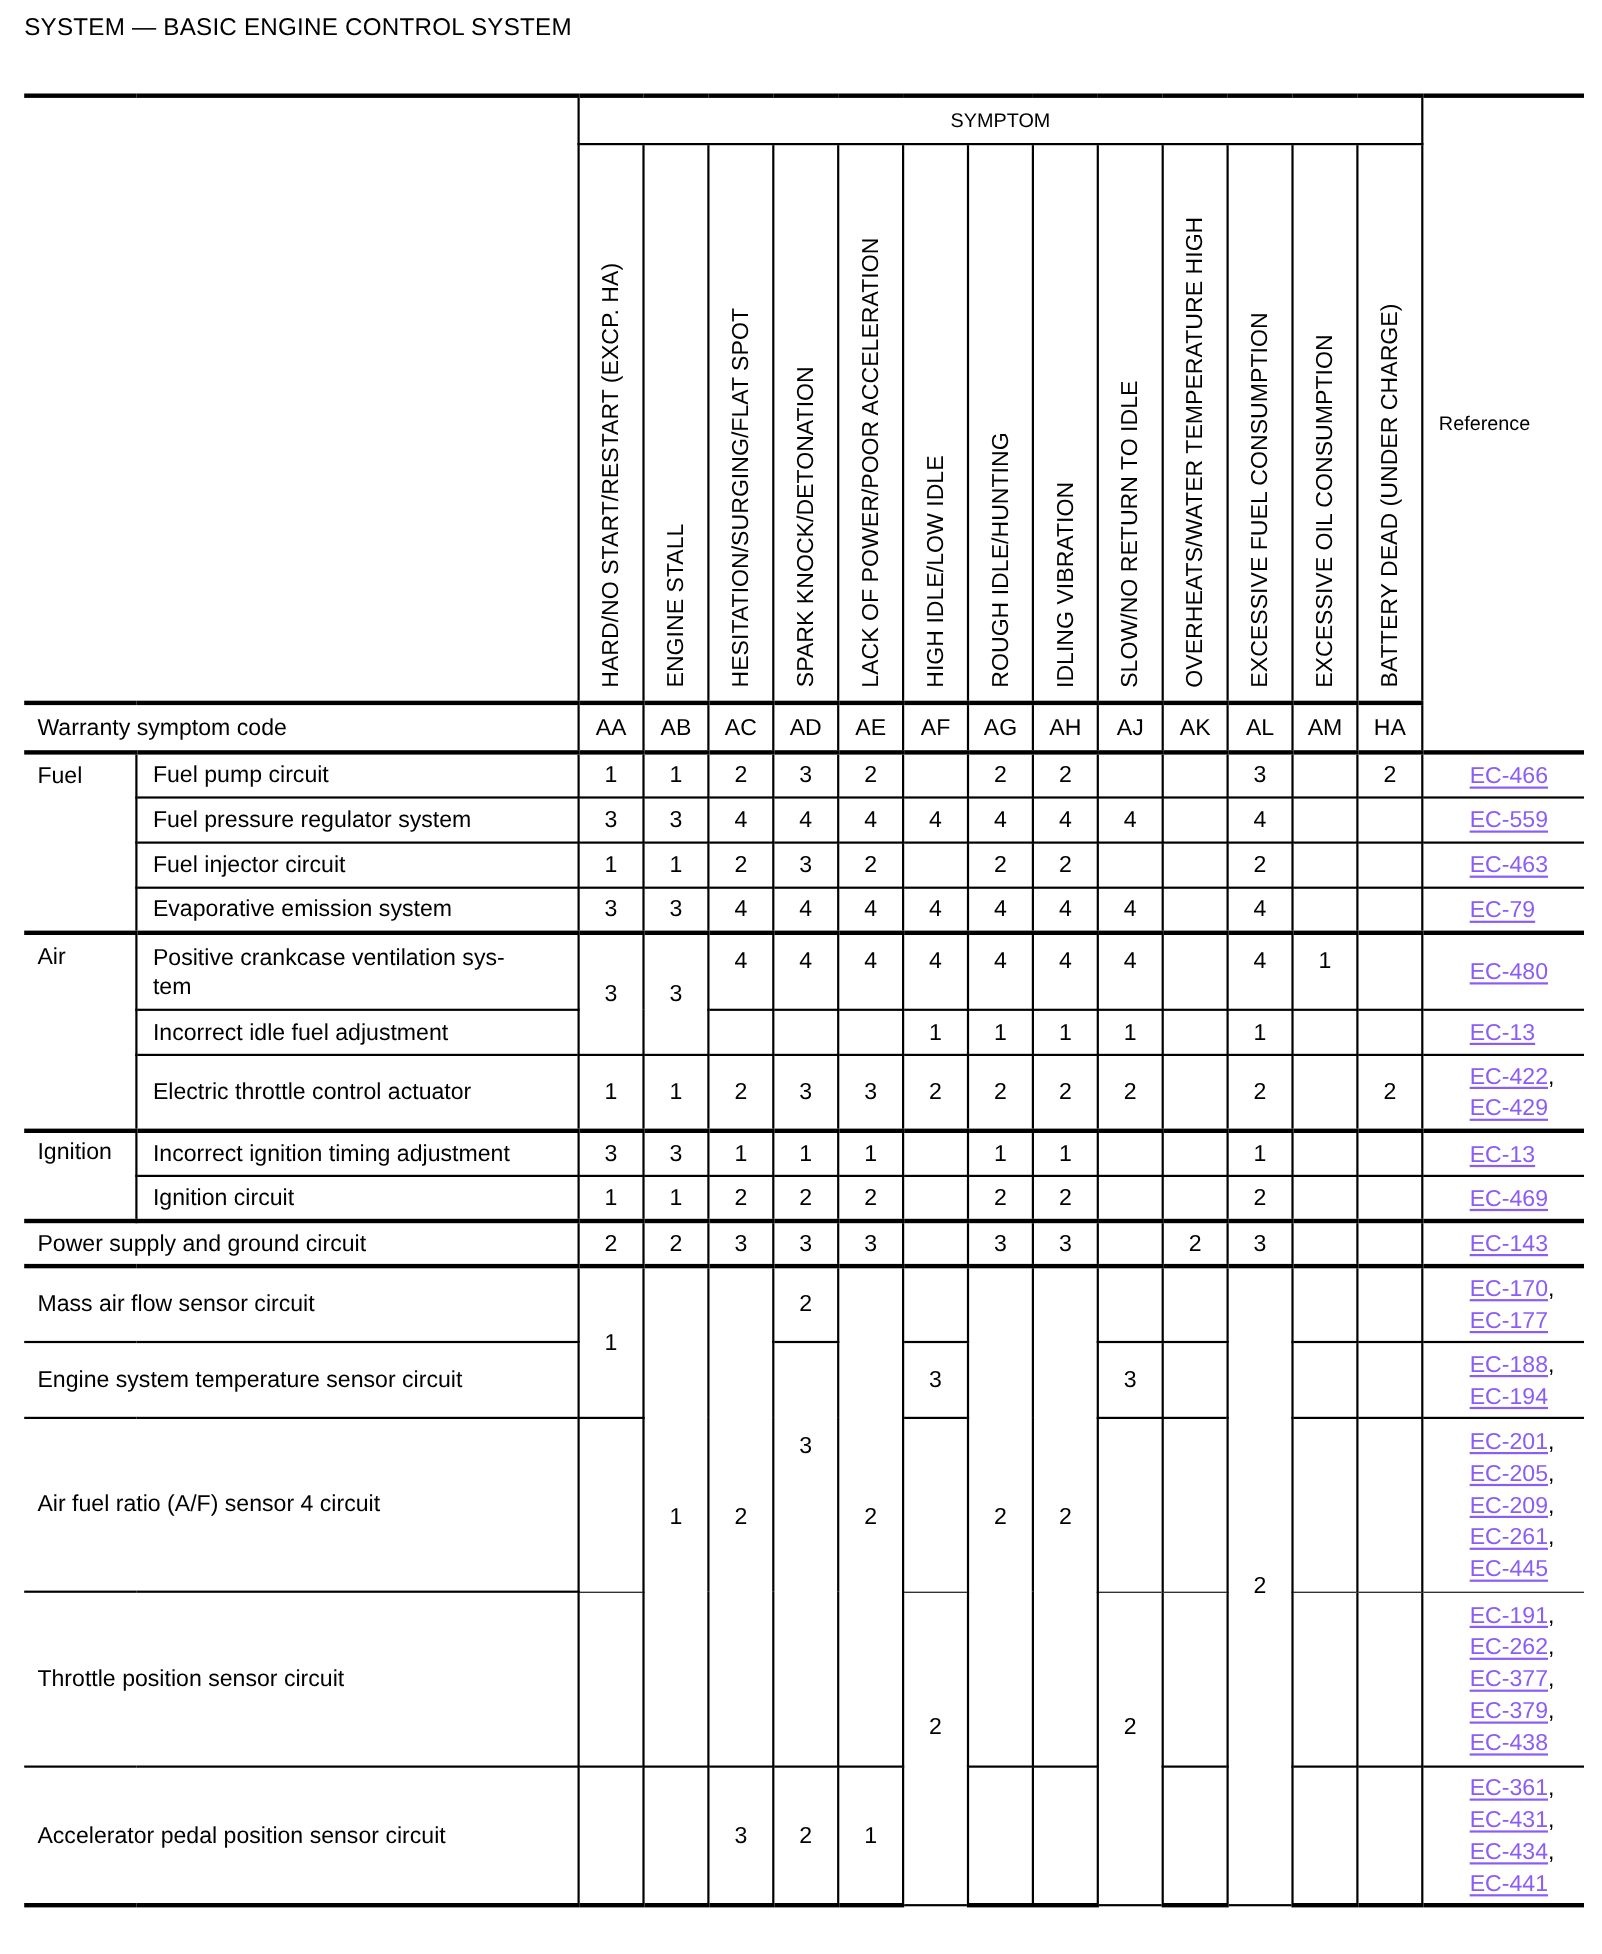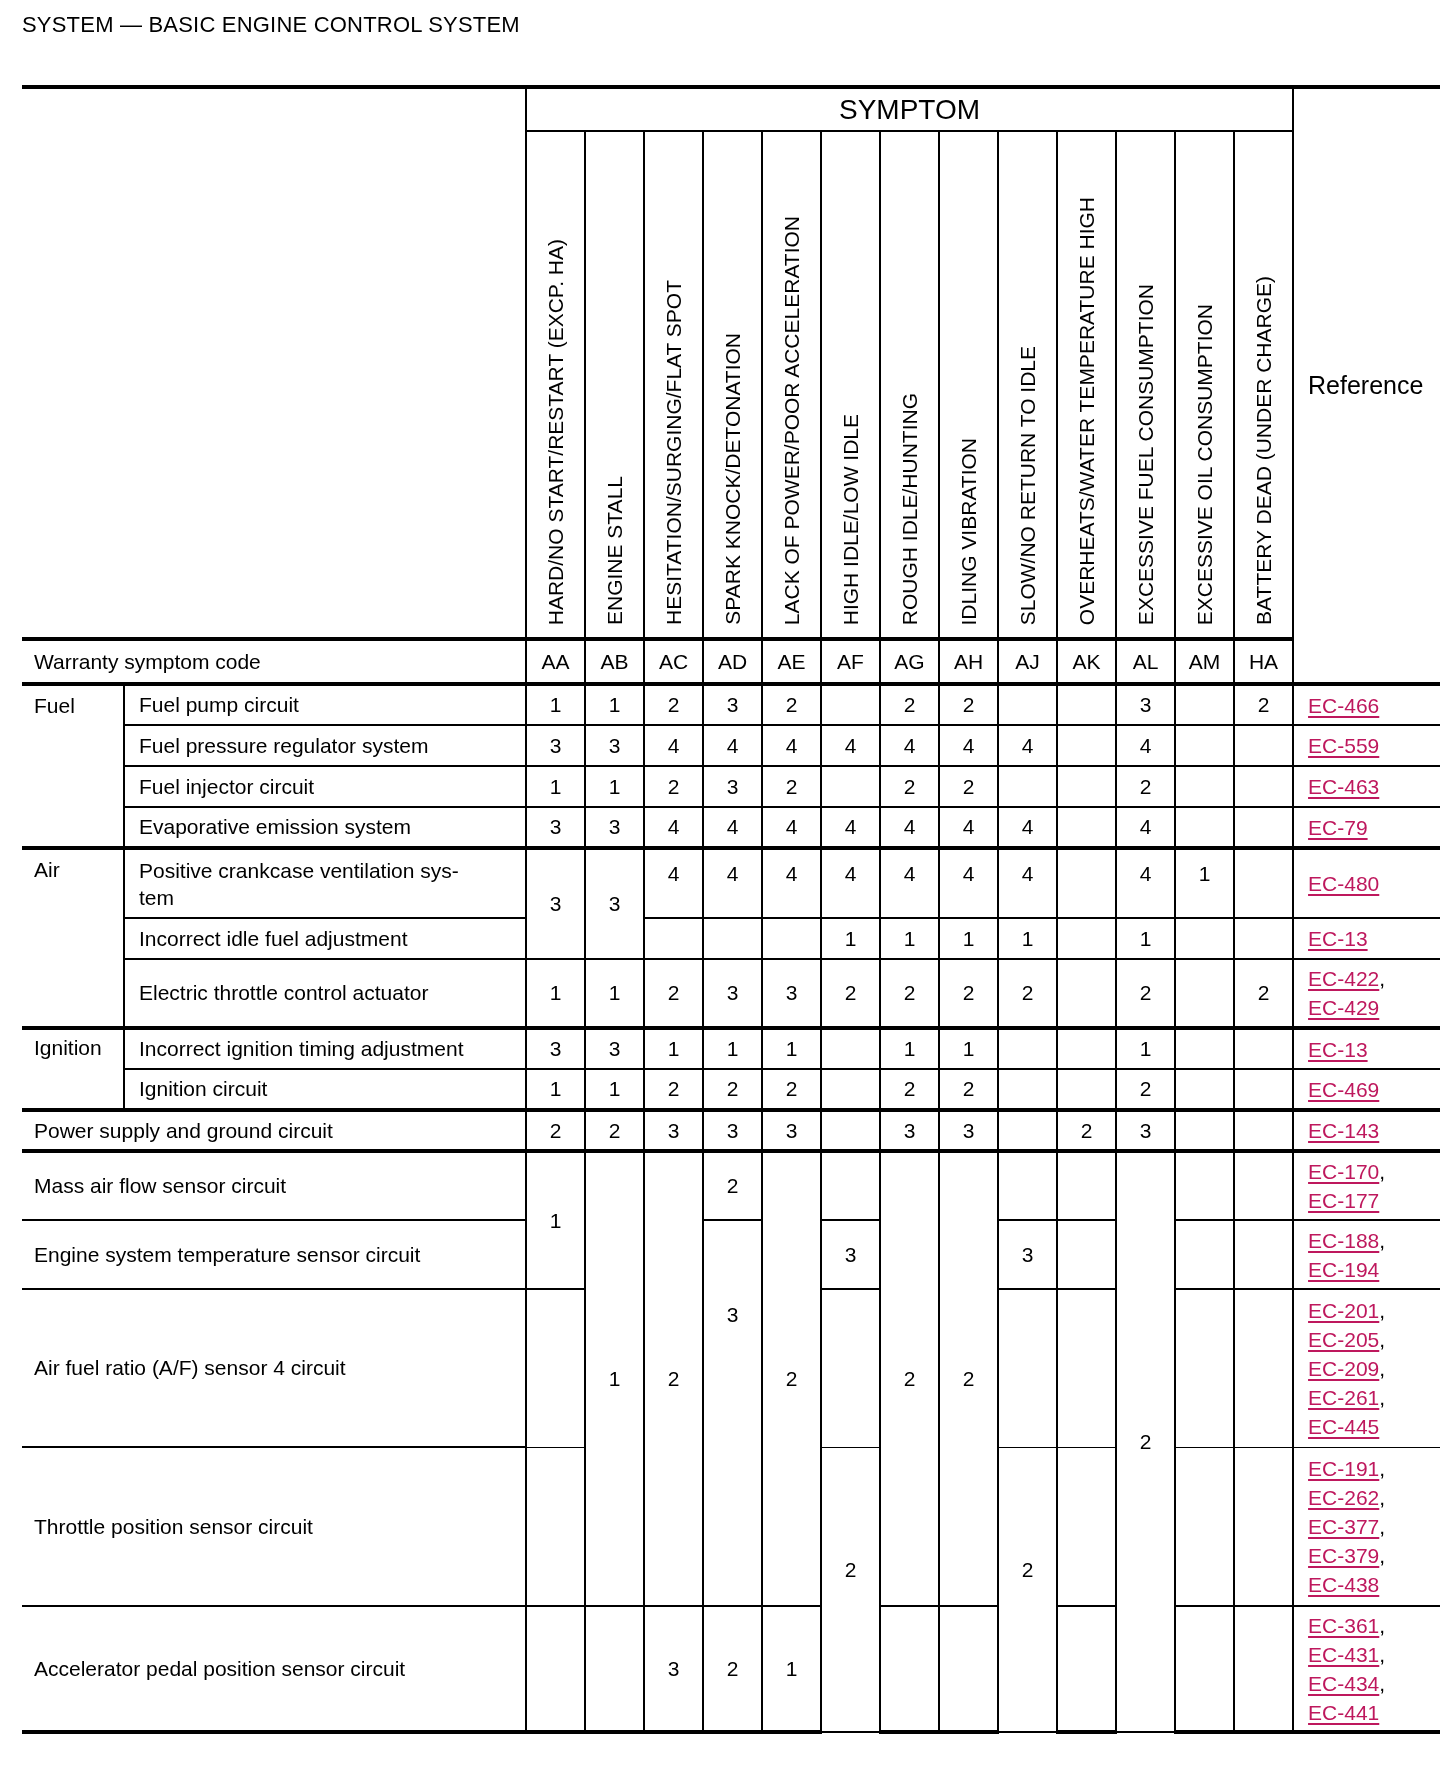--- a/index.html
+++ b/index.html
@@ -10,32 +10,32 @@
   table.matrix { position: absolute; left: 22px; top: 85px; width: 1418px; border-collapse: collapse;
                  table-layout: fixed; font-size: 21px; }
   table.matrix td, table.matrix th { border: 2px solid #000; padding: 0; font-weight: normal; }
   .thick-top { border-top: 4px solid #000 !important; }
   .thick-bottom { border-bottom: 4px solid #000 !important; }
   .no-left { border-left: none !important; }
   .no-right { border-right: none !important; }
   .no-bottom { border-bottom: none !important; }
   .thin-top { border-top: 1px solid #000 !important; }
   .thin-bottom { border-bottom: 1px solid #000 !important; }
-  .symptom-head { text-align: center; height: 41px; font-size: 28px; }
+  .symptom-head { text-align: center; height: 41px; font-size: 18px; }
   .vert-cell { height: 505px; vertical-align: bottom; position: relative; }
   .vert-text { writing-mode: vertical-rl; transform: rotate(180deg); white-space: nowrap;
                font-size: 21px; margin: 0 auto 12px auto; display: block; line-height: 1; }
-  .ref-head { vertical-align: middle; padding-left: 14px !important; font-size: 25px; }
+  .ref-head { vertical-align: middle; padding-left: 14px !important; font-size: 18px; }
   .code { text-align: center; height: 41px; font-size: 21px; }
   .cat { vertical-align: top; padding: 8px 0 0 12px !important; }
   .item { padding-left: 14px !important; text-align: left; }
   .item-wide { padding-left: 12px !important; text-align: left; }
   .val { text-align: center; }
   .ref { padding-left: 14px !important; text-align: left; line-height: 29px; }
-  .ref a { color: #be185d; text-decoration-thickness: 2px; text-underline-offset: 3px; }
+  .ref a { color: #8b5cf6; text-decoration-thickness: 2px; text-underline-offset: 3px; margin-left: 28px; }
   .r43 { height: 41px; }
   .r72 { height: 70px; }
   .r71 { height: 69px; }
   .r160 { height: 158px; }
   .r161 { height: 159px; }
   .r128 { height: 126px; }
 </style>
 </head>
 <body>
 

